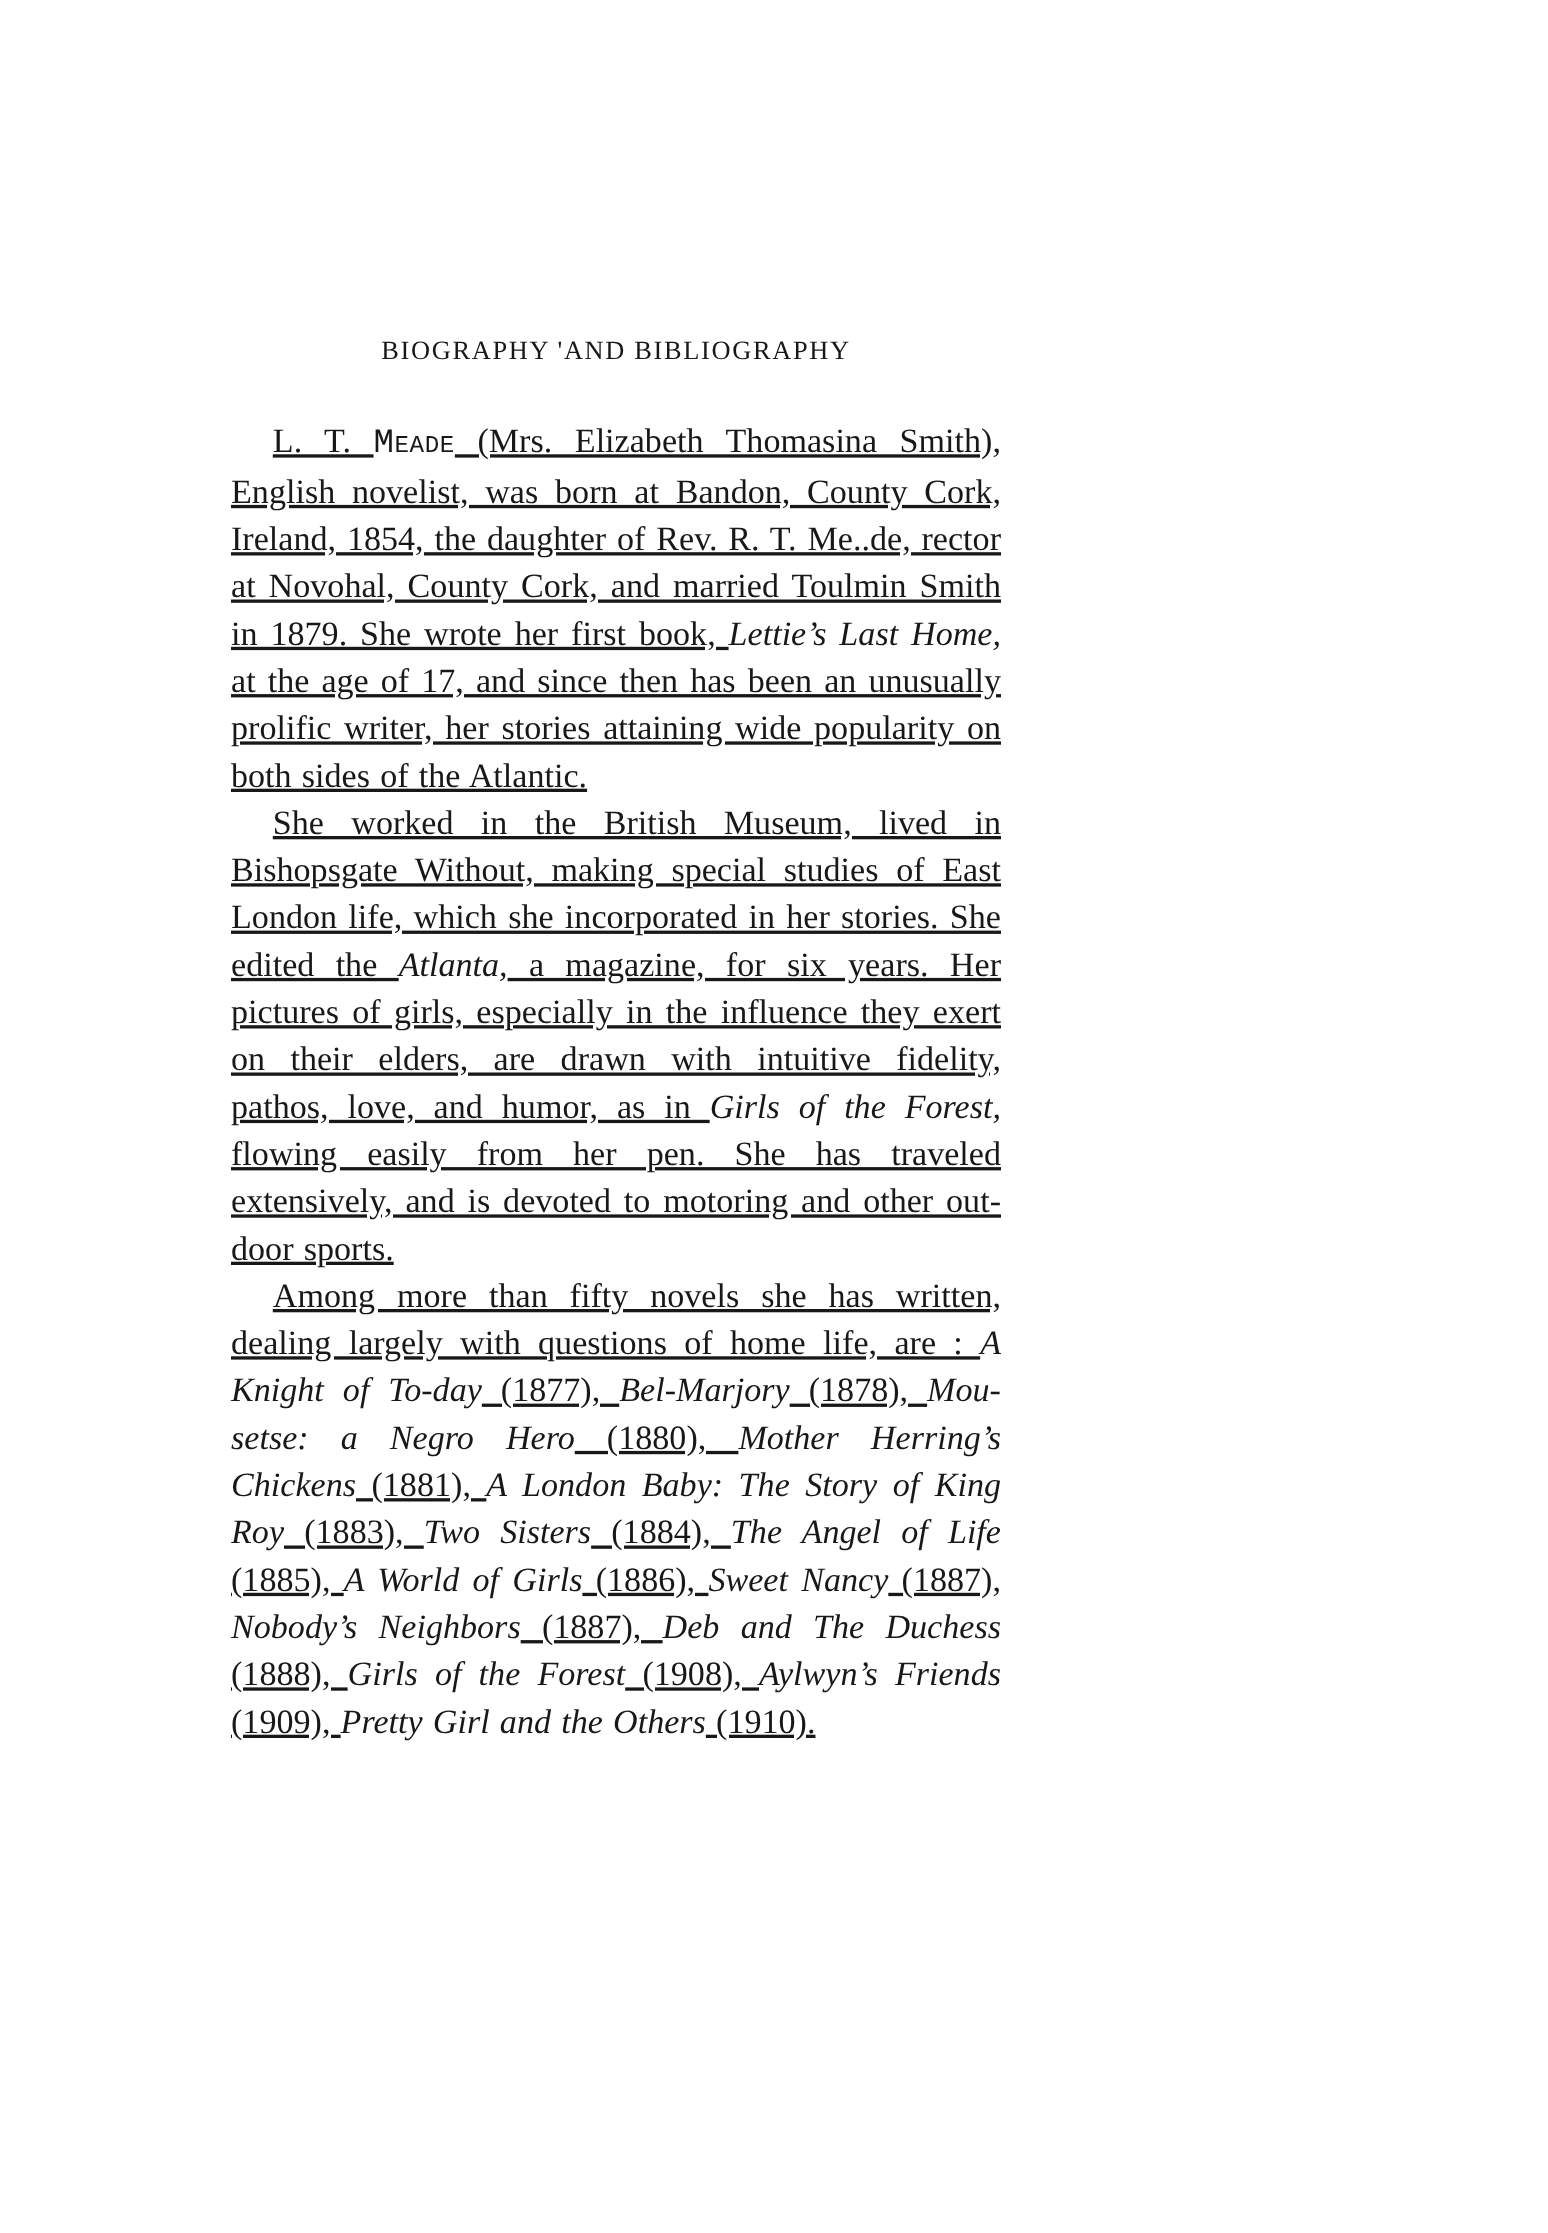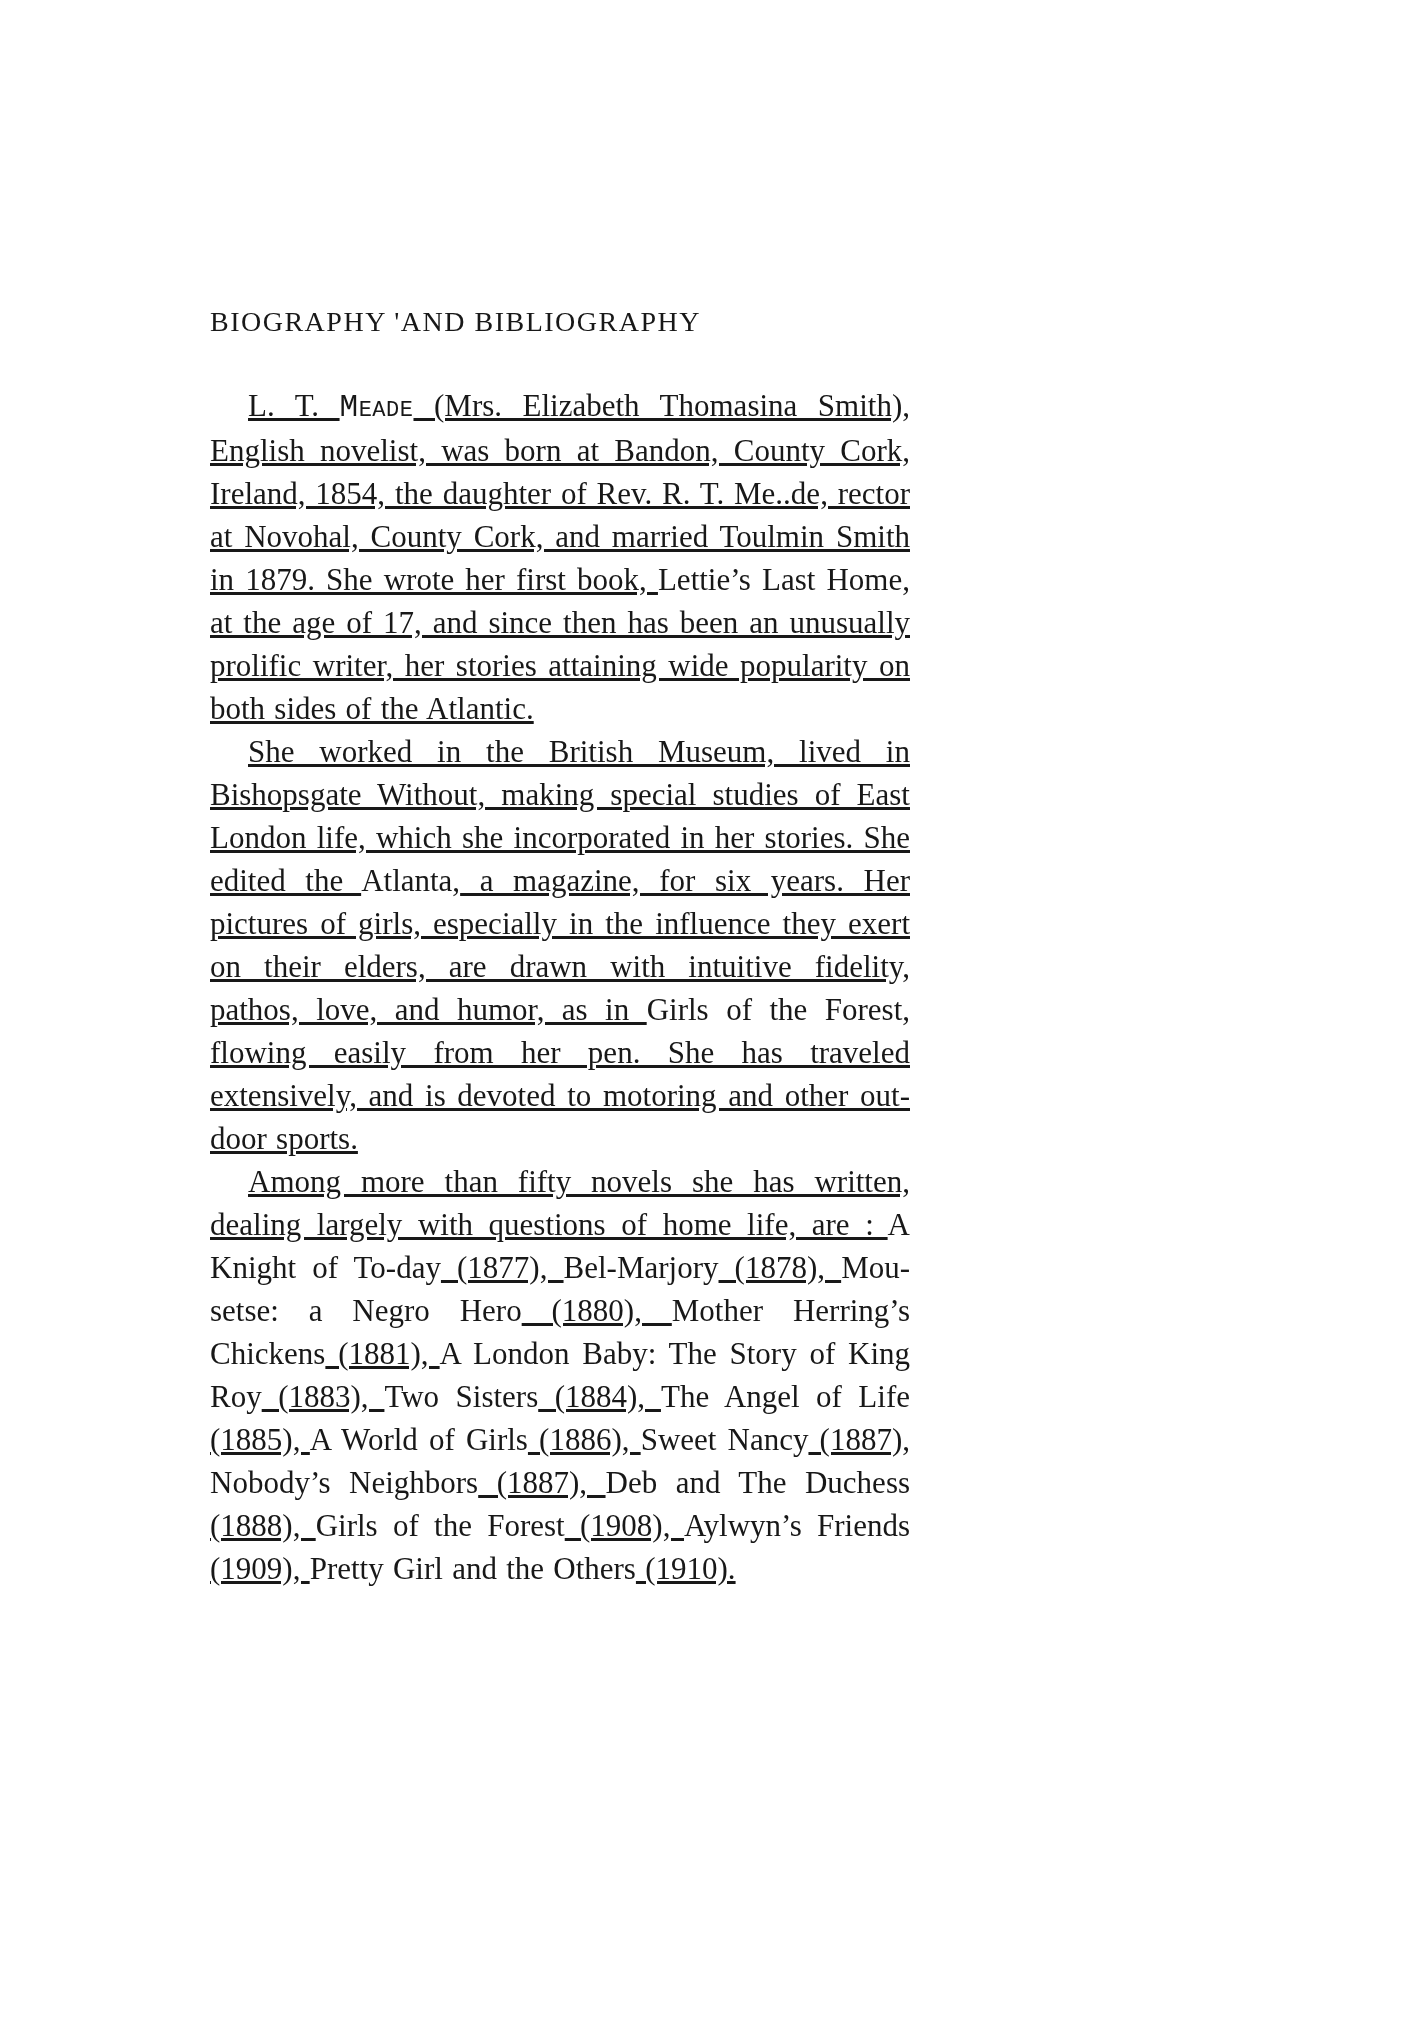--- a/index.html
+++ b/index.html
@@ -15,37 +15,37 @@
     color: #181818;
     overflow: hidden;
   }
   .page-content {
     position: absolute;
     left: 210px;
     top: 306px;
     width: 700px;
   }
   .page-heading {
-    font-size: 28px;
+    font-size: 24px;
     font-weight: normal;
     letter-spacing: 1.5px;
-    text-align: left;
+    text-align: center;
     margin: 0 0 46px 0;
     white-space: nowrap;
   }
   .para {
     font-size: 31px;
     line-height: 43px;
     text-align: justify;
     text-indent: 38px;
     margin: 0;
     word-spacing: 1.5px;
   }
   .run.normal { font-style: normal; text-decoration: underline; }
-  .run.italic { }
+  .run.italic { font-style: italic; }
   .run.smallcaps {
     font-variant: small-caps;
     letter-spacing: 0.5px;
     font-family: Liberation Mono, monospace;
   }
 </style>
 </head>
 <body>
 
 <div class="page-content">

